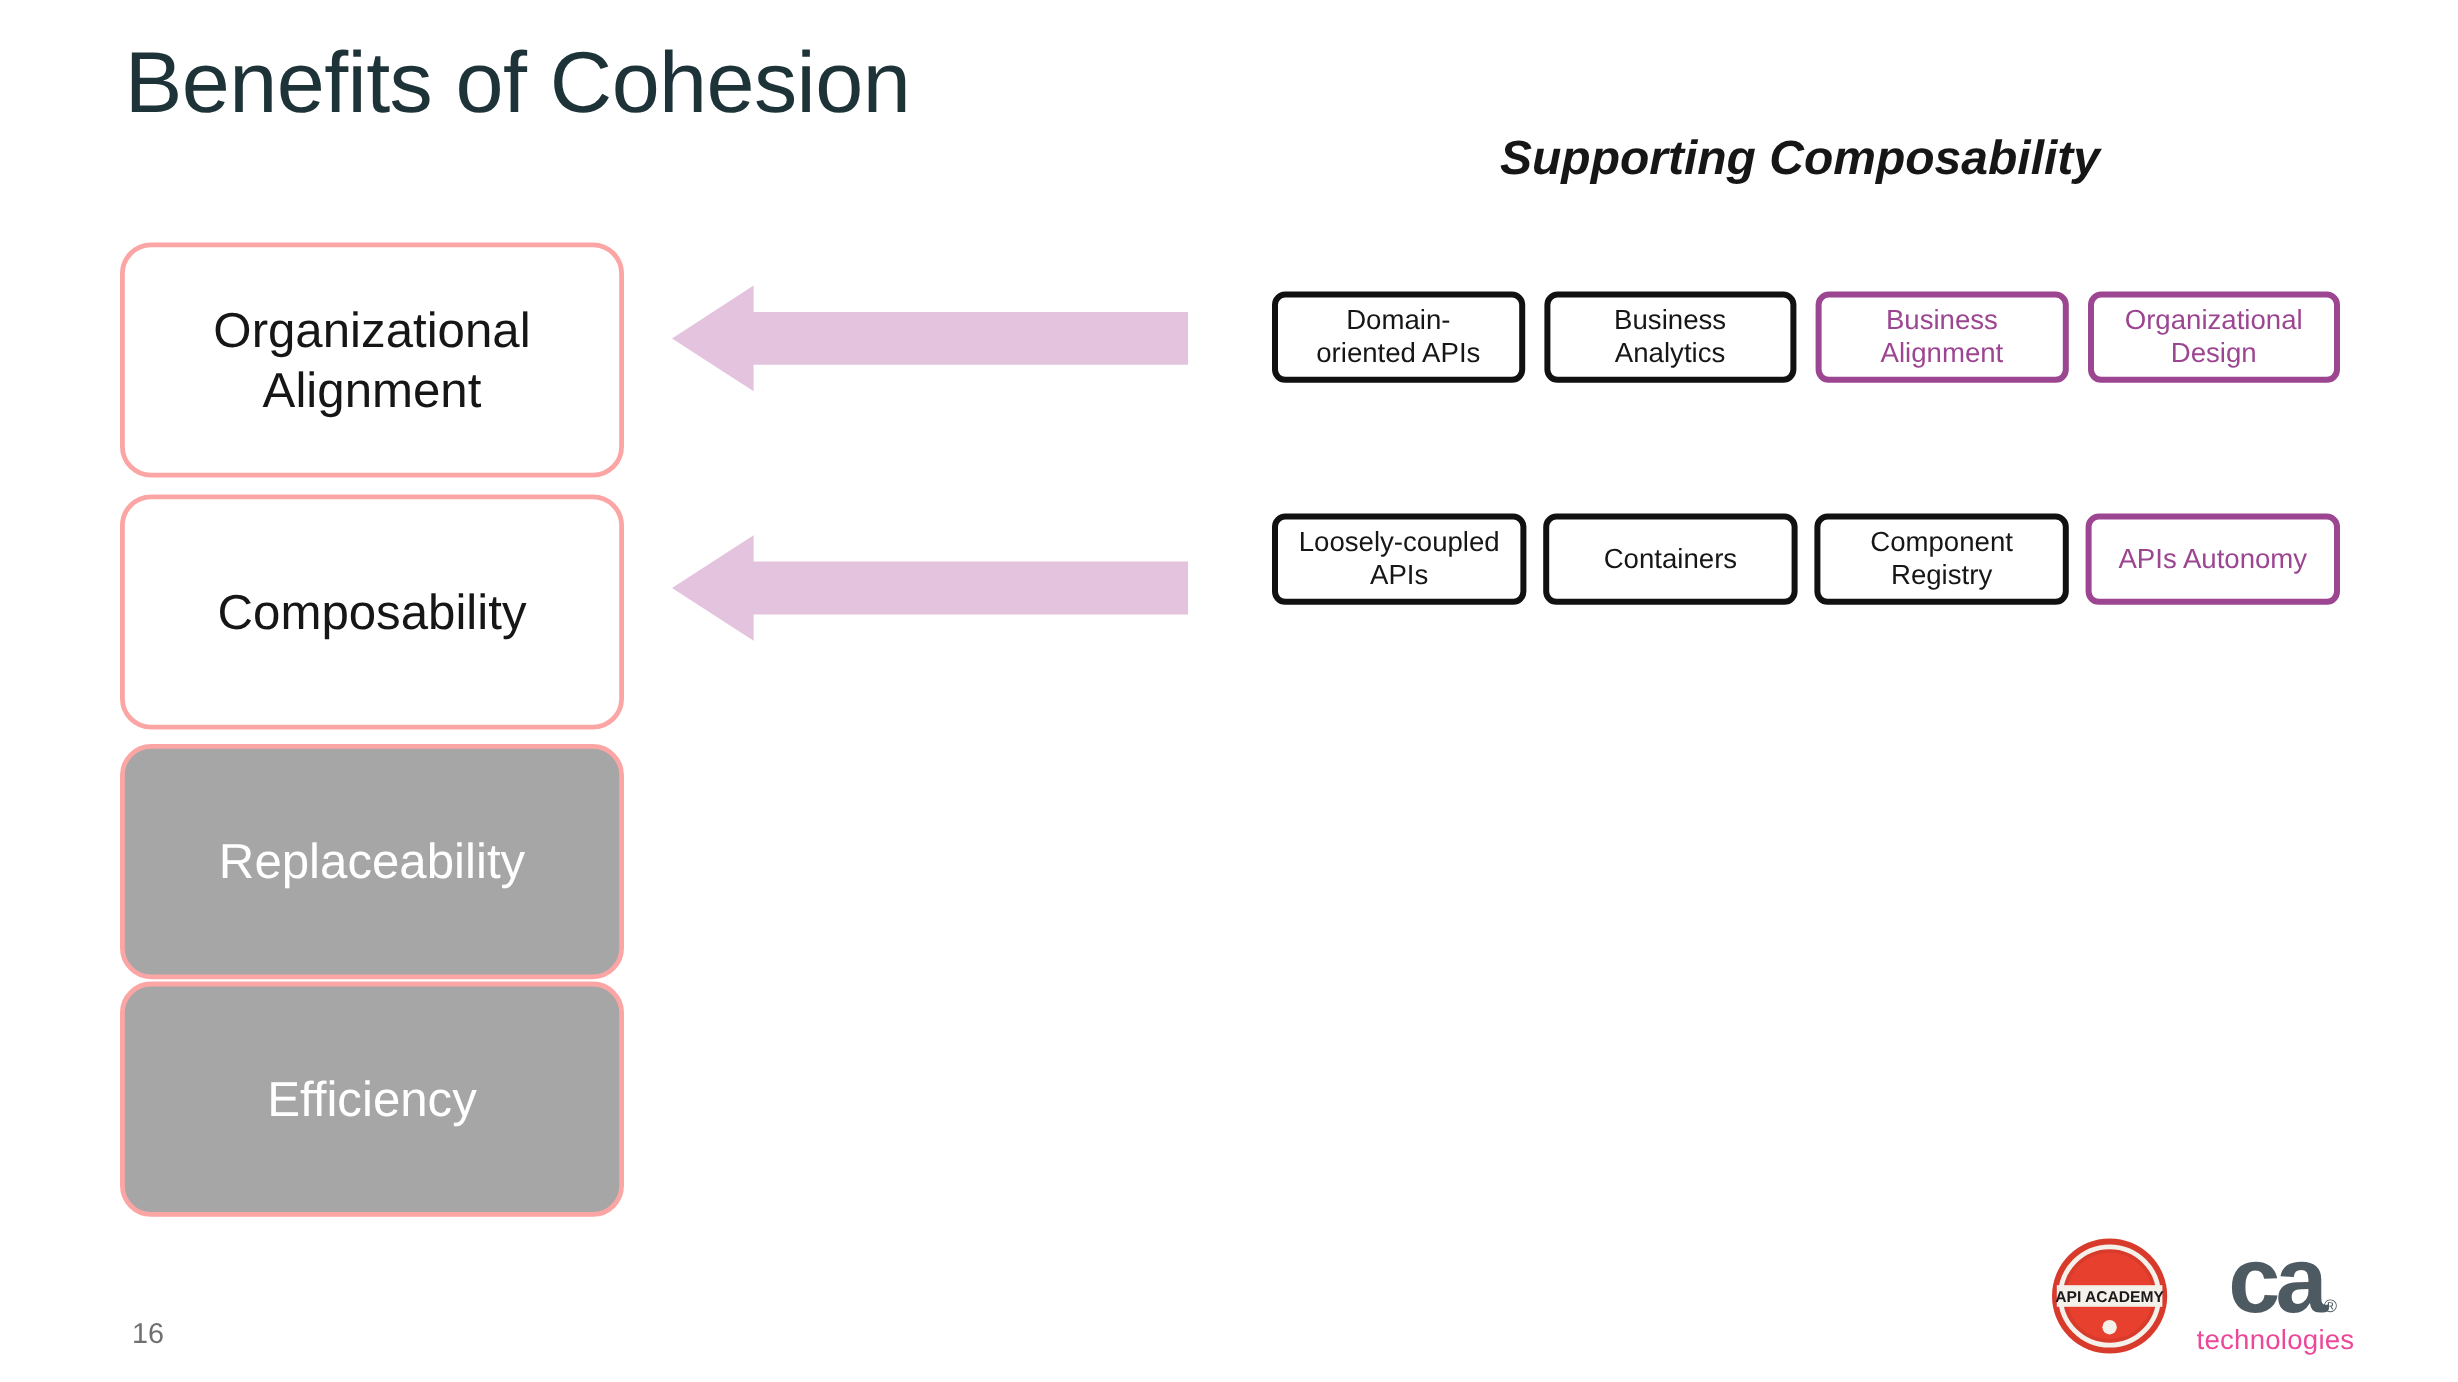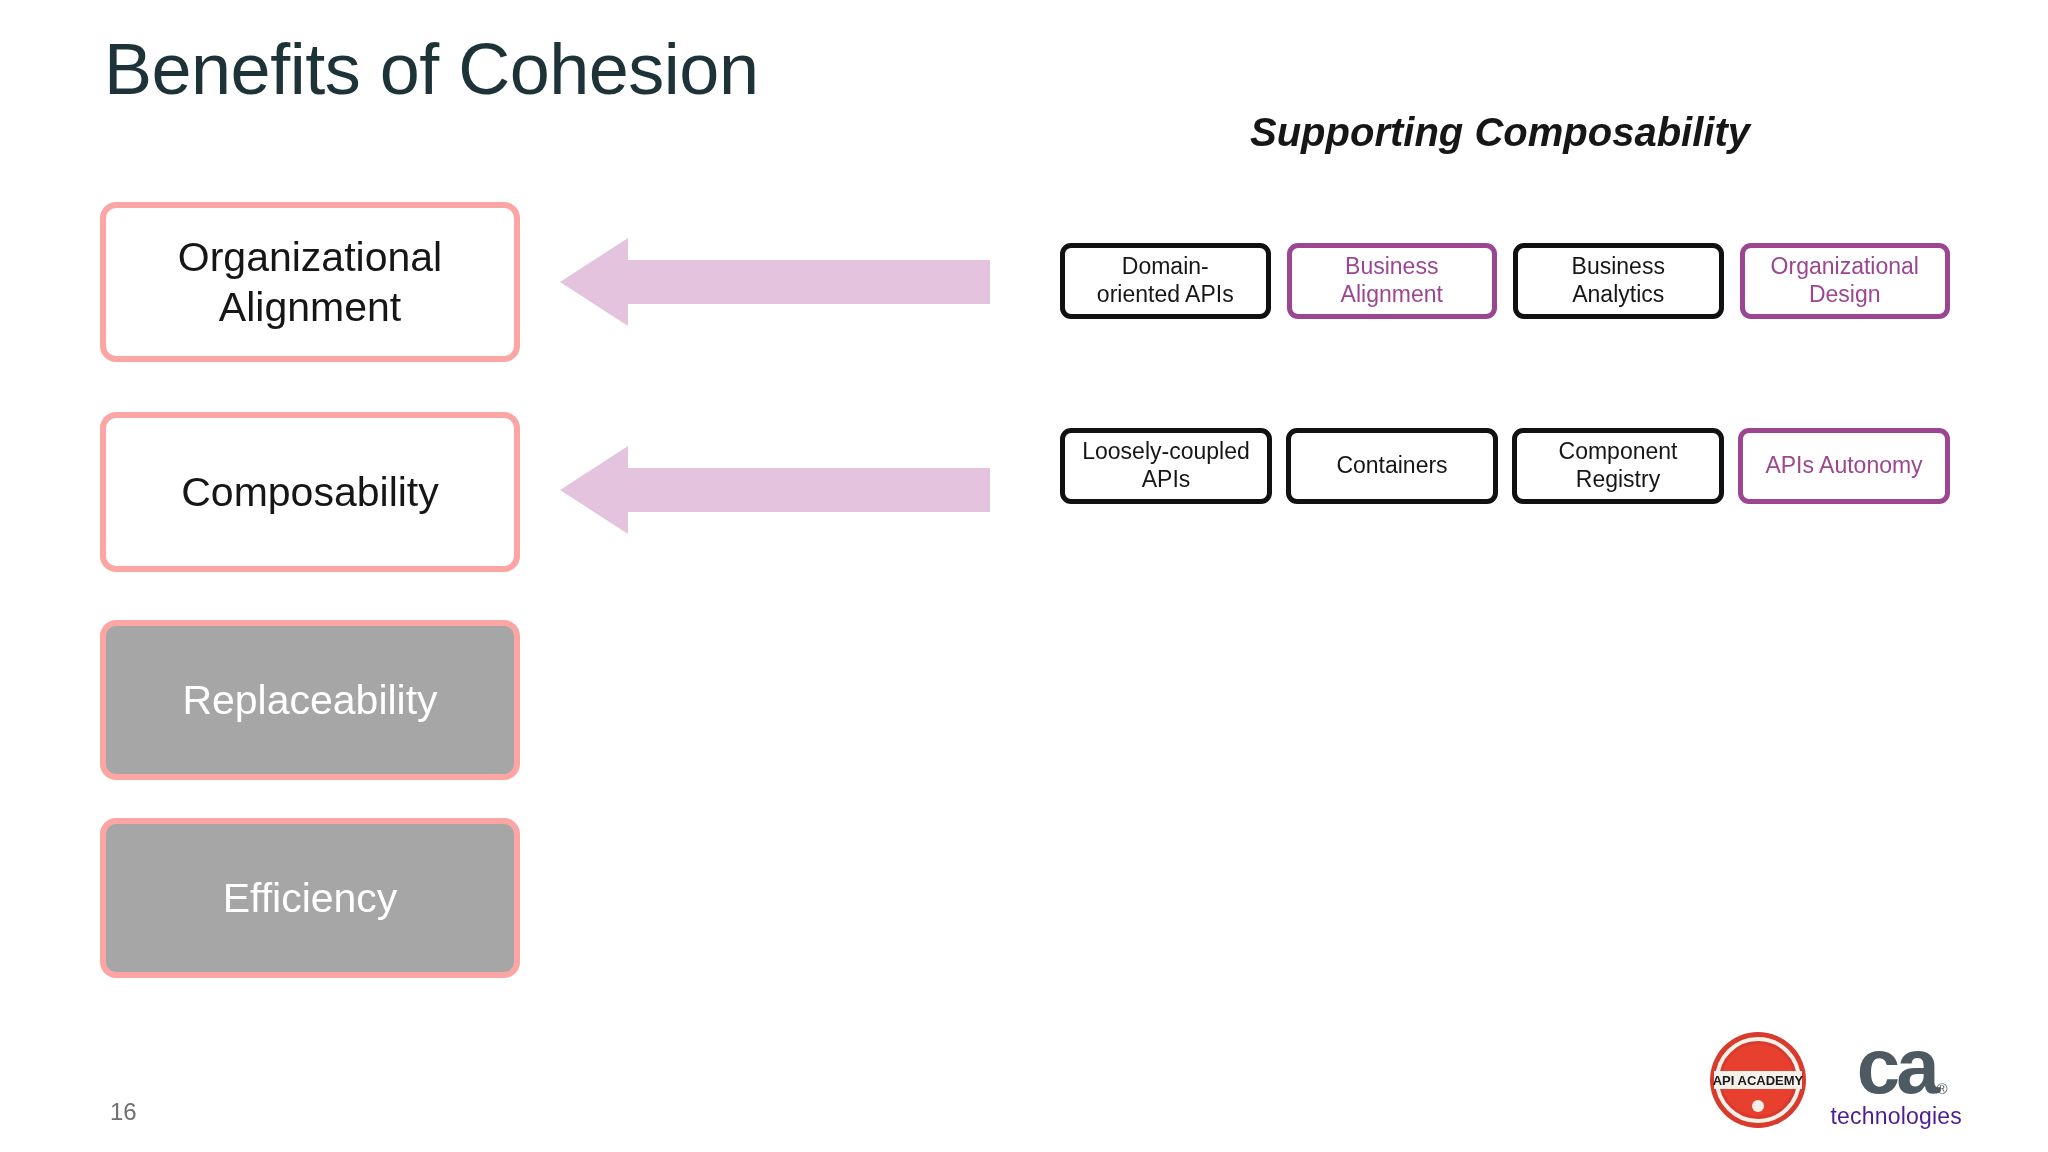--- a/index.html
+++ b/index.html
@@ -43,23 +43,23 @@
     font-style: italic;
     color: #161616;
     white-space: nowrap;
   }
 
   
   .benefit-box {
     position: absolute;
     left: 100px;
     width: 420px;
-    height: 160px;
-    border: 6px solid #fca5a5;
-    border-radius: 16px;
+    height: 196px;
+    border: 4px solid #fca5a5;
+    border-radius: 26px;
     box-sizing: border-box;
     display: flex;
     align-items: center;
     justify-content: center;
     text-align: center;
     font-size: 41px;
     line-height: 1.22;
     color: #161616;
     background: #ffffff;
     padding: 0 14px;
@@ -156,21 +156,21 @@
   .ca-reg {
     position: absolute;
     right: -12px;
     bottom: 6px;
     font-size: 15px;
     letter-spacing: 0;
     font-weight: normal;
   }
   .ca-sub {
     font-size: 23px;
-    color: #4c1d95;
+    color: #ec4899;
     margin-top: 4px;
     letter-spacing: 0.2px;
   }
 </style>
 </head>
 <body>
 
 <div class="slide">
 
   <div class="slide-title">Benefits of Cohesion</div>
@@ -188,22 +188,22 @@
     </svg>
   </div>
   <div class="arrow a1">
     <svg viewBox="0 0 430 96" preserveAspectRatio="none">
       <polygon points="0,48 68,4 68,26 430,26 430,70 68,70 68,92" fill="#e4c3df"></polygon>
     </svg>
   </div>
 
   <div class="cap-row r0">
     <div class="cap-box">Domain-oriented APIs</div>
+    <div class="cap-box">Business Analytics</div>
     <div class="cap-box accent">Business Alignment</div>
-    <div class="cap-box">Business Analytics</div>
     <div class="cap-box accent">Organizational Design</div>
   </div>
 
   <div class="cap-row r1">
     <div class="cap-box">Loosely-coupled APIs</div>
     <div class="cap-box">Containers</div>
     <div class="cap-box">Component Registry</div>
     <div class="cap-box accent">APIs Autonomy</div>
   </div>
 

